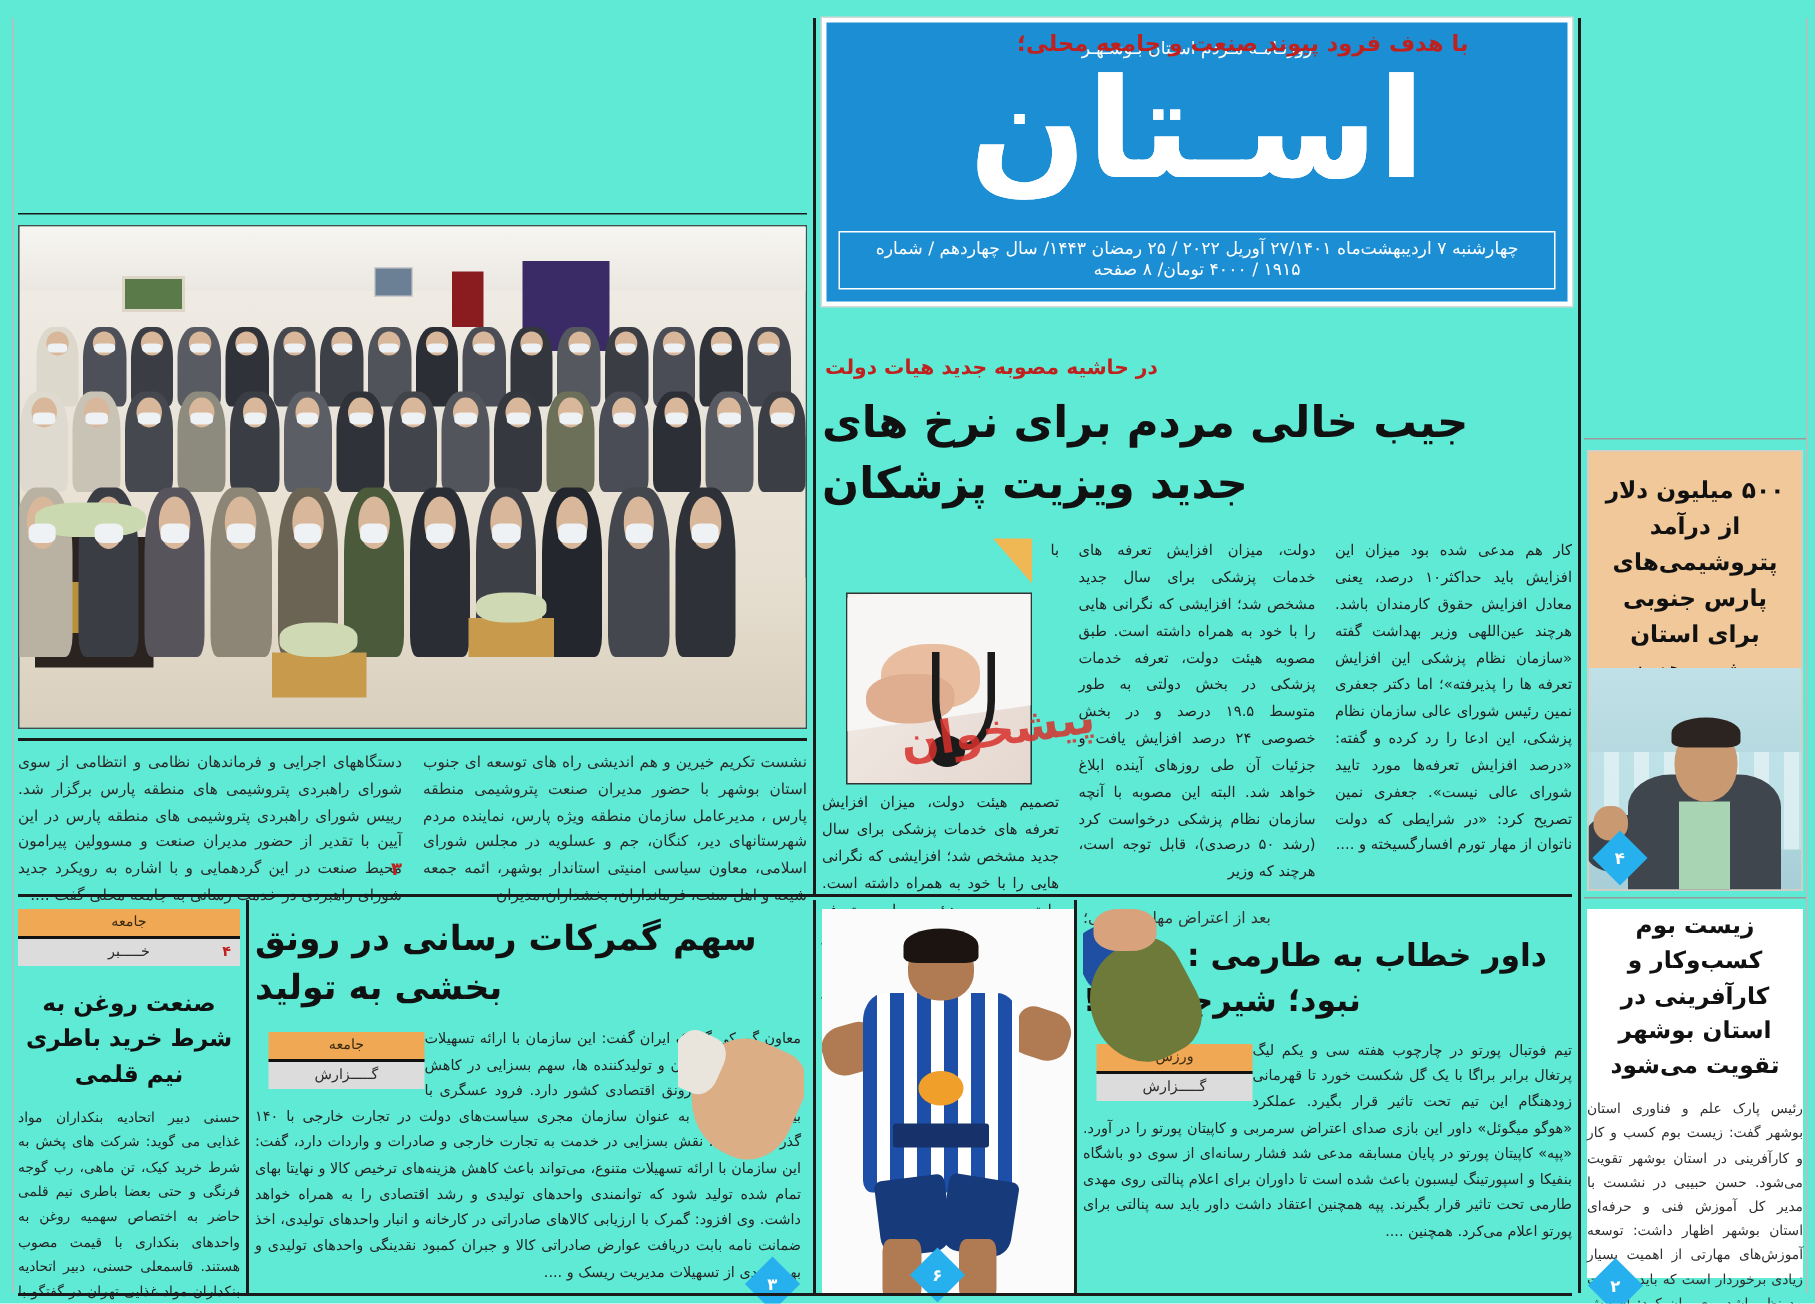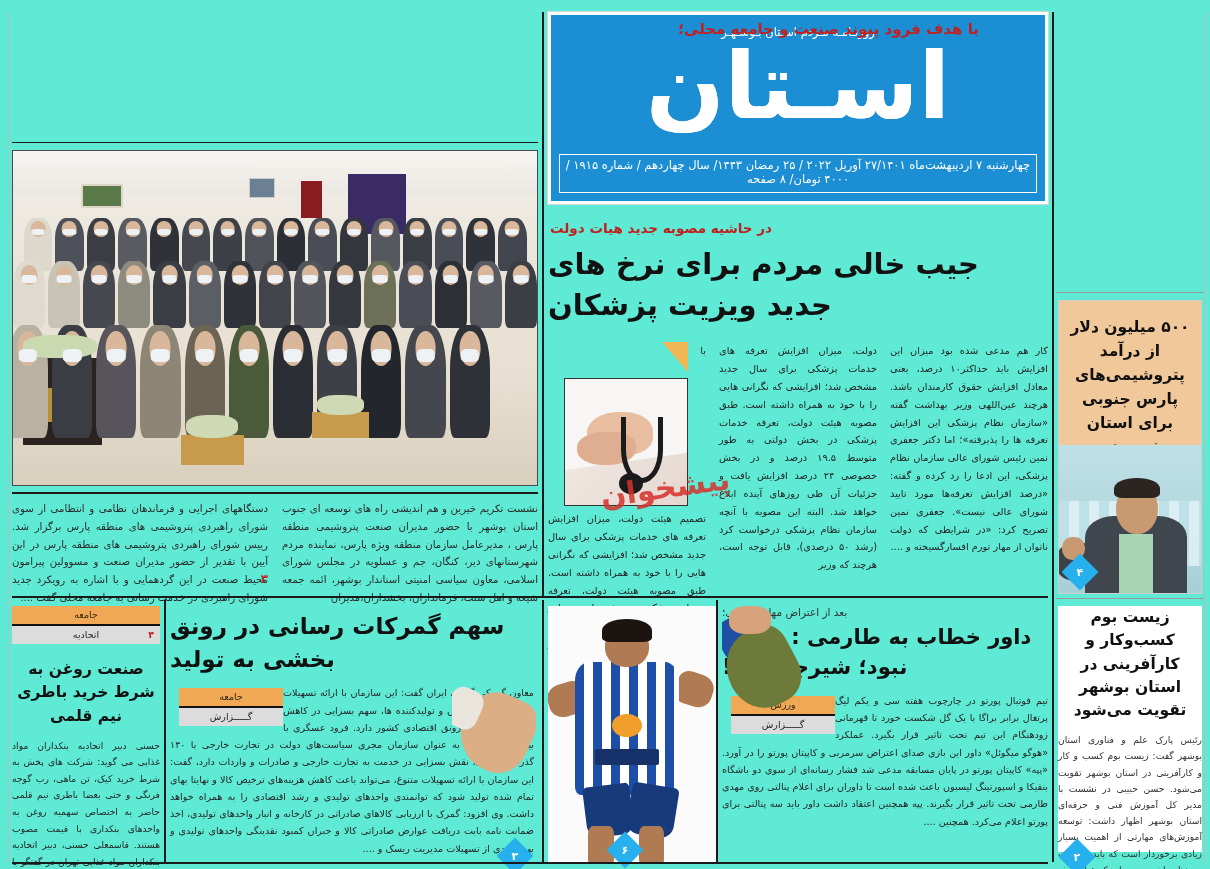--- a/index.html
+++ b/index.html
@@ -48,21 +48,21 @@
     margin-top: -2px;
     text-shadow: 0 0 0 #fff;
     font-family: "DejaVu Sans", sans-serif;
   }
   .masthead-dateband {
     position: absolute; left: 8px; right: 8px; bottom: 8px;
     border: 1px solid #ffffff;
     color: #ffffff;
     font-size: 11.5px;
     text-align: center;
-    padding: 4px 0 5px;
+    padding: 4px 18px 5px;
     line-height: 1.2;
   }
 
   
   .lead-kicker {
     position: absolute; right: 14px; top: 20px; width: 518px;
     text-align: left;
     color: #c0211f; font-size: 15px; font-weight: 700;
   }
   .lead-headline {
@@ -113,21 +113,21 @@
     font-size: 10.2px; line-height: 1.74; color: #2a2a2a;
     text-align: justify;
   }
   .lead-caption .col { flex: 1; }
   .caption-pagenum {
     position:absolute; right:0; bottom:-2px;
     color:#c0211f; font-size:12px; font-weight:700;
   }
 
   
-  .center-art { position: absolute; left: 548px; top: 220px; width: 500px; height: 366px; }
+  .center-art { position: absolute; left: 548px; top: 237px; width: 500px; height: 366px; }
   .ca-kicker { color:#c0211f; font-size:13.5px; text-align:left; font-weight:700; padding-left:2px;}
   .ca-headline {
     color:#111; font-size:29px; font-weight:700; line-height:1.42;
     text-align:left; margin-top:8px; letter-spacing:-0.6px;
   }
   .ca-body { display:flex; gap:13px; margin-top:16px; position:relative; }
   .ca-col { flex:1; font-size:9.8px; line-height:1.82; color:#222; text-align:justify; }
   .ca-tri {
     width:0; height:0; border-left:26px solid transparent;
     border-top:30px solid #f0b755; margin-left:2px;
@@ -373,21 +373,21 @@
     <div class="rc-body">رئیس پارک علم و فناوری استان بوشهر گفت: زیست بوم کسب و کار و کارآفرینی در استان بوشهر تقویت می‌شود. حسن حبیبی در نشست با مدیر کل آموزش فنی و حرفه‌ای استان بوشهر اظهار داشت: توسعه آموزش‌های مهارتی از اهمیت بسیار زیادی برخوردار است که باید با جدیت مد نظر باشد. وی بیان کرد: افزایش همکاری‌های علمی ....</div>
     <div class="pagebadge" style="position:absolute;left:6px;bottom:-18px;">
       <span>۲</span>
     </div>
   </div>
 
   <div class="b-left">
     <div class="sectionbox" style="width:148px;">
       <div class="sb-top">جامعه</div>
       <div class="sb-bot">
-        <span>اتحادیه</span>
+        <span>خـــــبر</span>
         <span class="sb-num">۴</span>
       </div>
     </div>
     <div class="b-title">صنعت روغن به شرط خرید باطری نیم قلمی</div>
     <div class="b-body">حسنی دبیر اتحادیه بنکداران مواد غذایی می گوید: شرکت های پخش به شرط خرید کیک، تن ماهی، رب گوجه فرنگی و حتی بعضا باطری نیم قلمی حاضر به اختصاص سهمیه روغن به واحدهای بنکداری با قیمت مصوب هستند. قاسمعلی حسنی، دبیر اتحادیه بنکداران مواد غذایی تهران در گفتگو با بازار از فروش روغن به ....</div>
   </div>
 
   <div class="b-mid">
     <div class="b-title">سهم گمرکات رسانی در رونق بخشی به تولید</div>
     <div style="position:relative;">

